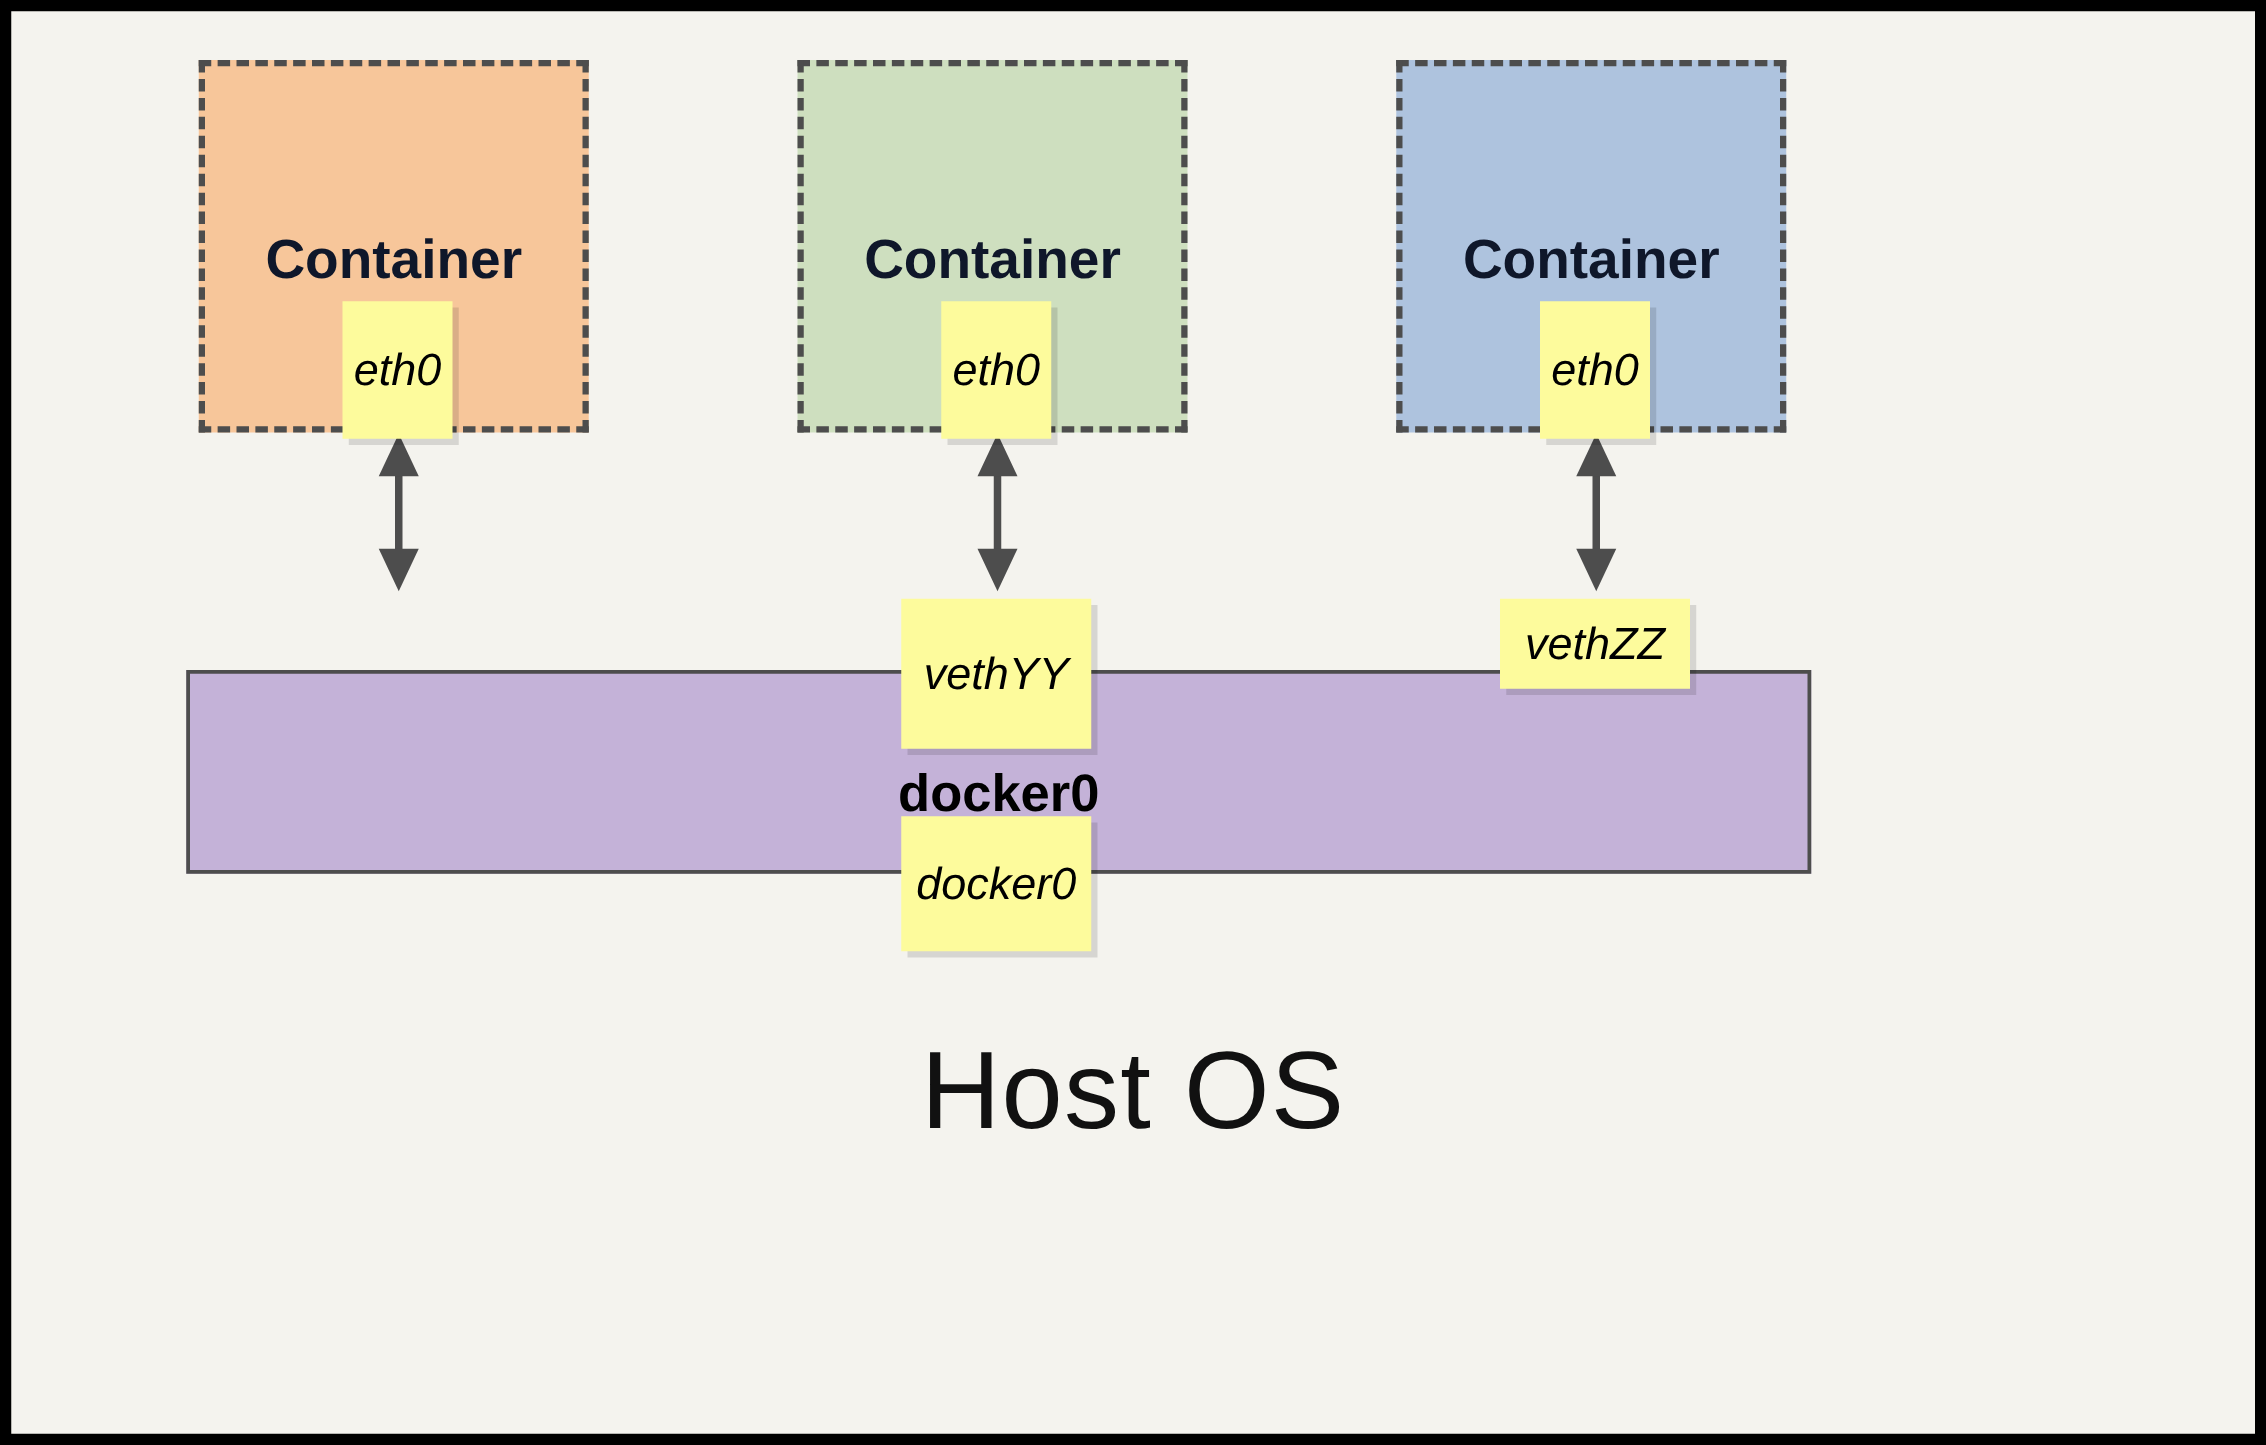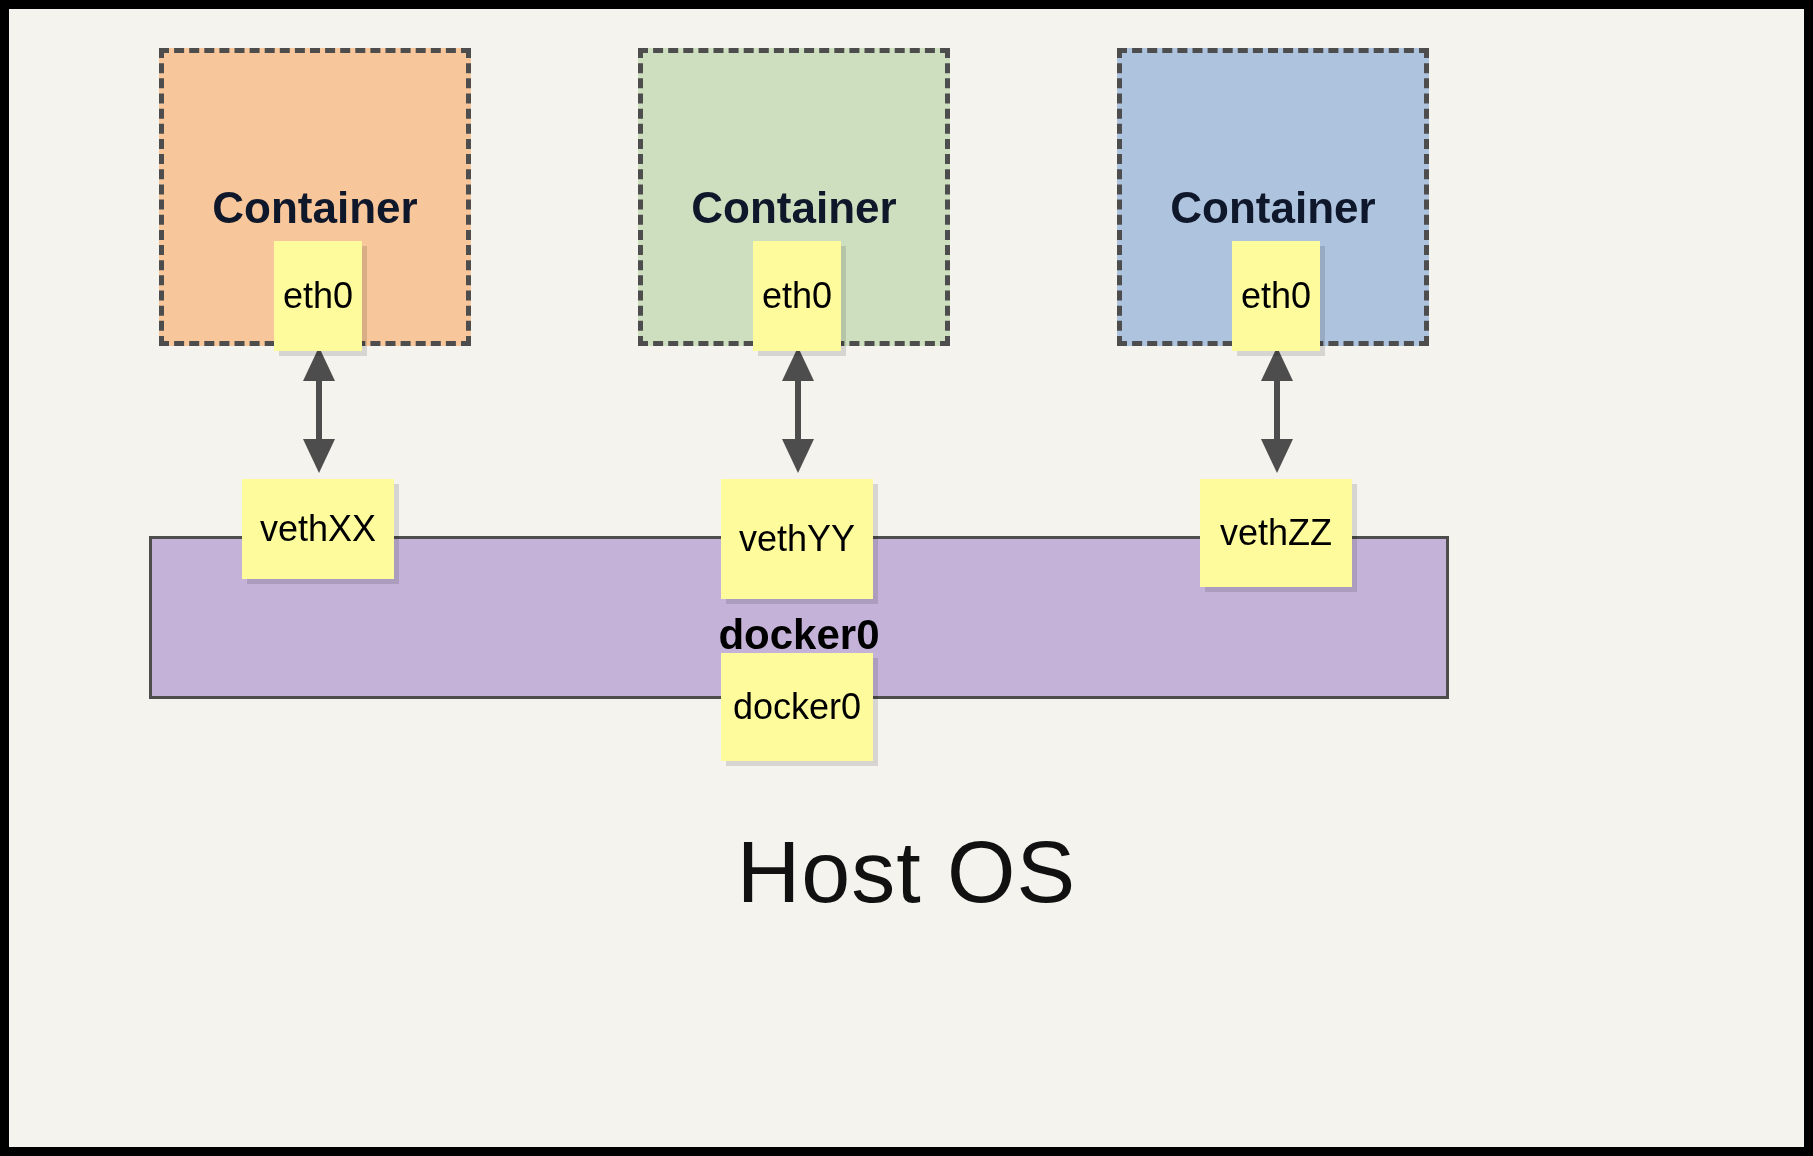--- a/index.html
+++ b/index.html
@@ -37,20 +37,21 @@
     position:absolute;
     box-sizing:border-box;
     background:#fdfb9c;
     box-shadow:5px 5px 0 rgba(0,0,0,0.12);
     display:flex;
     align-items:center;
     justify-content:center;
     font-size:36px;
     color:#000;
     z-index:40;
+    font-style:italic;
   }
 
   
   .arrow{
     position:absolute;
     z-index:20;
   }
 
   
   #docker0-bar{
@@ -132,29 +133,26 @@
   <svg class="arrow" style="left:1243px;top:336px;width:50px;height:130px;" viewBox="0 0 50 130">
     <line x1="25" y1="30" x2="25" y2="100" stroke="#4d4d4d" stroke-width="6"></line>
     <polygon points="25,2 9,36 41,36" fill="#4d4d4d"></polygon>
     <polygon points="25,128 9,94 41,94" fill="#4d4d4d"></polygon>
   </svg>
 
   <div id="docker0-bar" style="left:140px;top:527px;width:1300px;height:163px;">
     <div id="docker0-bar-label">docker0</div>
   </div>
 
-  <div class="ybox" style="left:233px;top:470px;width:152px;height:100px;">
-    <span>vethXX</span>
-  </div>
 
   <div class="ybox" style="left:712px;top:470px;width:152px;height:120px;">
     <span>vethYY</span>
   </div>
 
-  <div class="ybox" style="left:1191px;top:470px;width:152px;height:108px;">
+  <div class="ybox" style="left:1191px;top:470px;width:152px;height:72px;">
     <span>vethZZ</span>
   </div>
 
   <div class="ybox" style="left:712px;top:644px;width:152px;height:108px;">
     <span>docker0</span>
   </div>
 
 
   <div id="host-os" style="top:812px;">Host OS</div>
 

